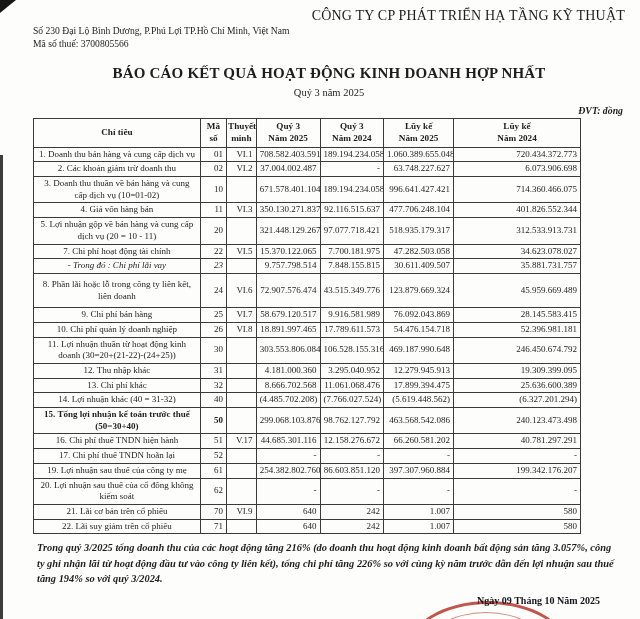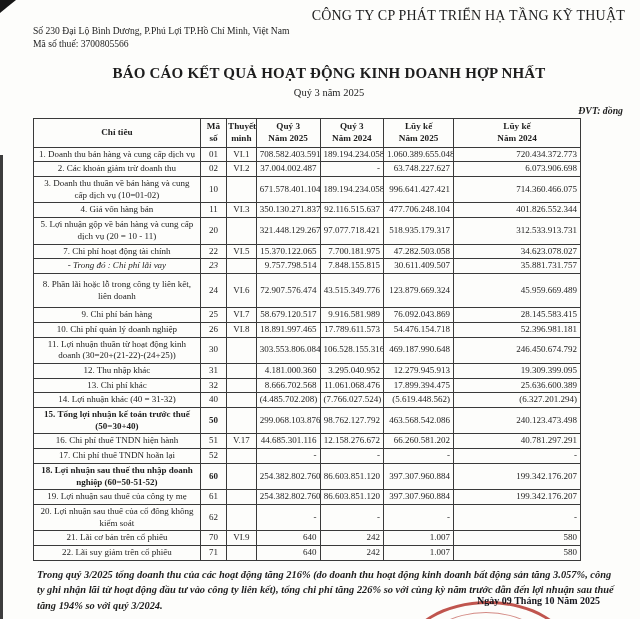--- a/index.html
+++ b/index.html
@@ -50,21 +50,21 @@
     padding:2px 1px;font-size:9.2px;
   }
   col.w-label{width:30.5%;}
   col.w-code{width:4.8%;}
   col.w-note{width:5.4%;}
   col.w-q25{width:11.7%;}
   col.w-q24{width:11.6%;}
   col.w-y25{width:12.8%;}
   col.w-y24{width:23.2%;}
   td.c-label{text-align:center;font-size:8.8px;padding-left:3px;}
-  td.c-code,td.c-note{text-align:center;}
+  td.c-code,td.c-note{text-align:right;}
   td.c-num{text-align:right;padding-right:3px;}
   tr.bold td.c-label,tr.bold td.c-code{font-weight:bold;}
   tr.italic td.c-label,tr.italic td.c-code{font-style:italic;}
   tr.tall td{padding-top:5px;padding-bottom:5px;}
   
   .note-line{font-size:10.4px;margin:4px 0 2px 2px;}
   .explanation{
     font-size:10.4px;font-weight:bold;font-style:italic;
     margin:6px 8px 0 4px;line-height:1.5;
   }
@@ -283,29 +283,20 @@
           </tr>
           <tr>
             <td class="c-label">17. Chi phí thuế TNDN hoãn lại</td>
             <td class="c-code">52</td>
             <td class="c-note"></td>
             <td class="c-num">-</td>
             <td class="c-num">-</td>
             <td class="c-num">-</td>
             <td class="c-num">-</td>
           </tr>
-          <tr class="bold">
-            <td class="c-label">18. Lợi nhuận sau thuế thu nhập doanh nghiệp (60=50-51-52)</td>
-            <td class="c-code">60</td>
-            <td class="c-note"></td>
-            <td class="c-num">254.382.802.760</td>
-            <td class="c-num">86.603.851.120</td>
-            <td class="c-num">397.307.960.884</td>
-            <td class="c-num">199.342.176.207</td>
-          </tr>
           <tr>
             <td class="c-label">19. Lợi nhuận sau thuế của công ty mẹ</td>
             <td class="c-code">61</td>
             <td class="c-note"></td>
             <td class="c-num">254.382.802.760</td>
             <td class="c-num">86.603.851.120</td>
             <td class="c-num">397.307.960.884</td>
             <td class="c-num">199.342.176.207</td>
           </tr>
           <tr>

